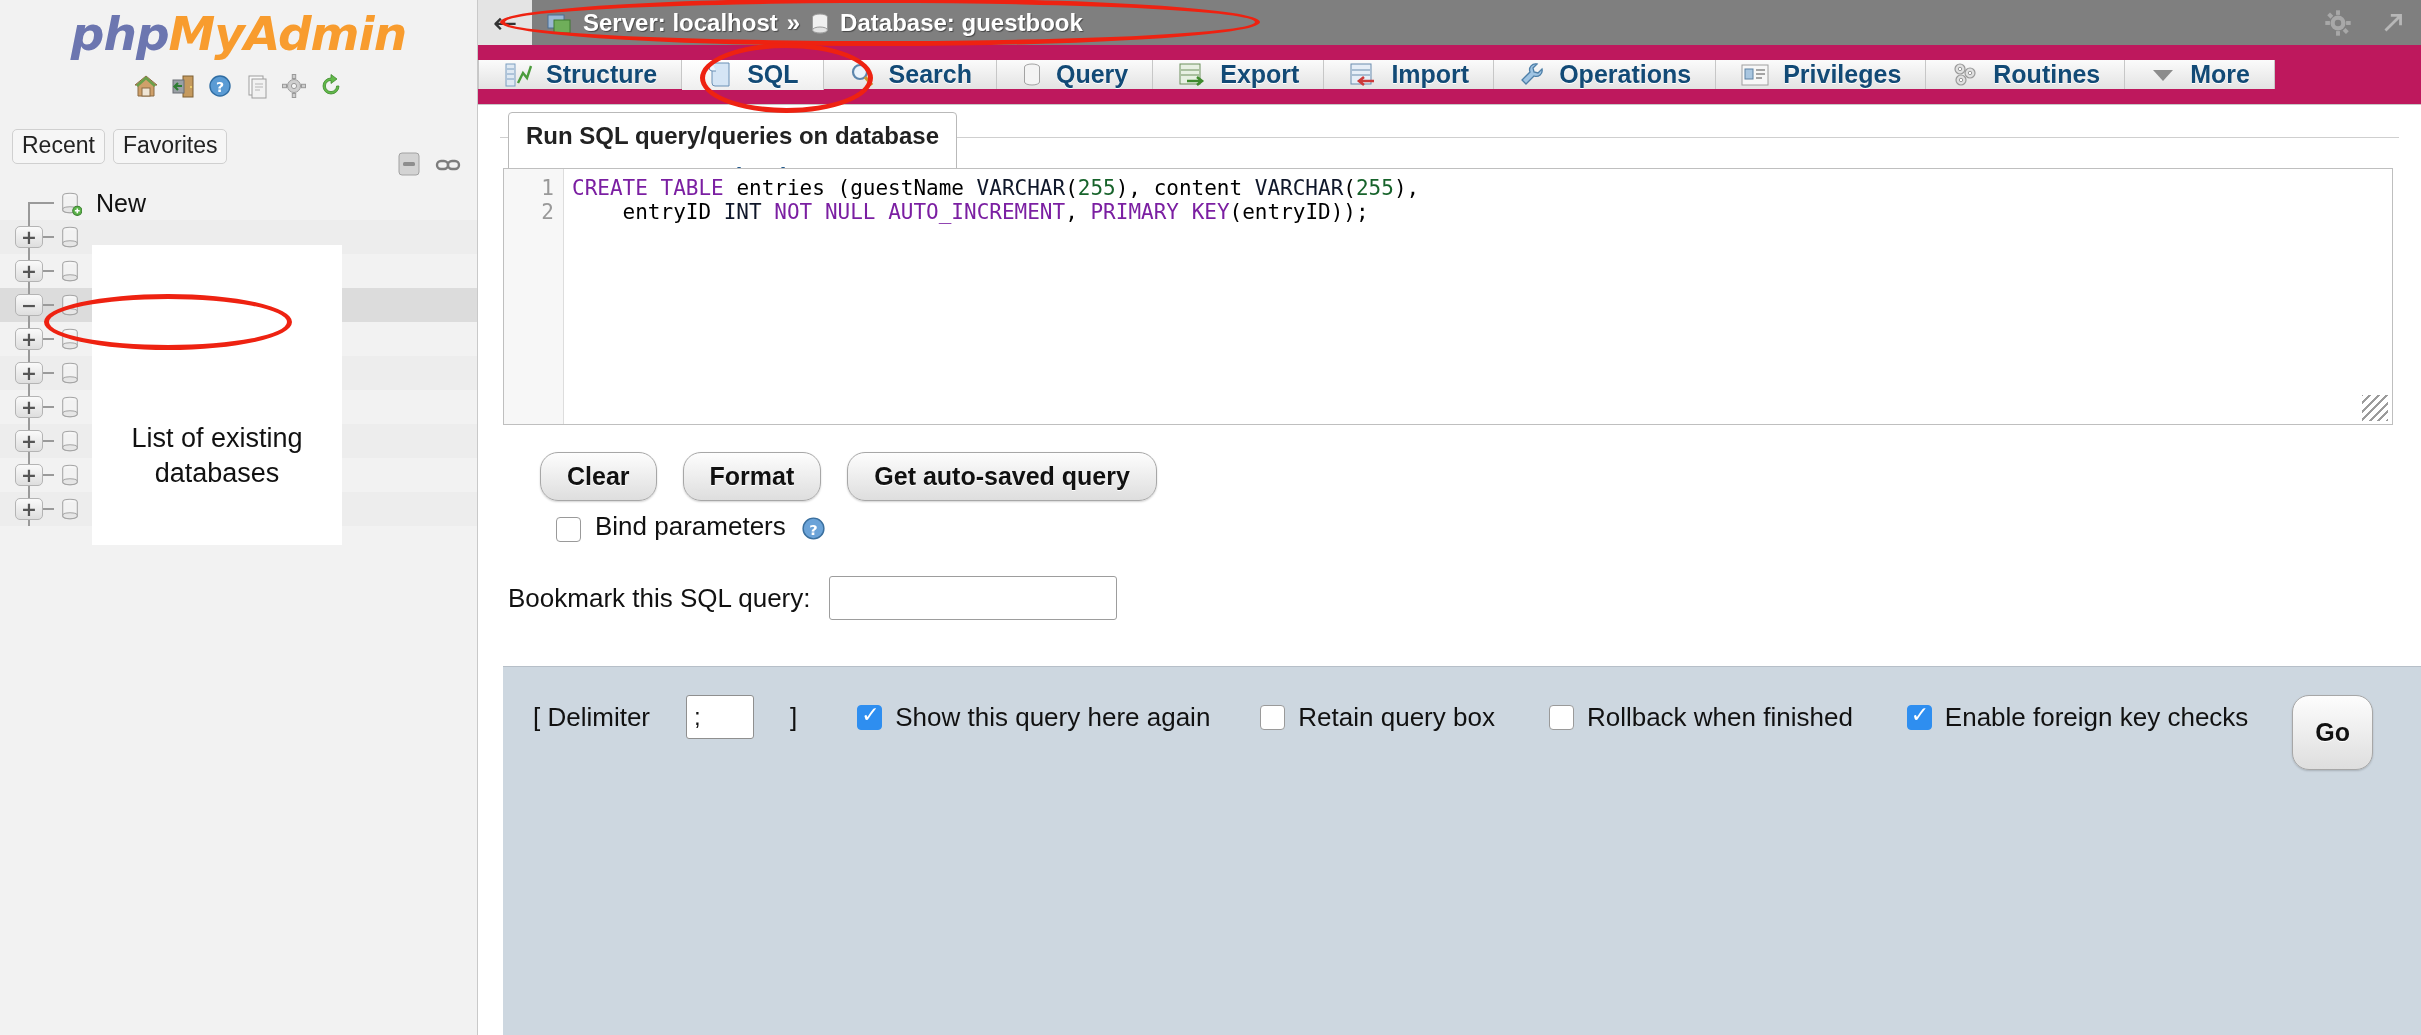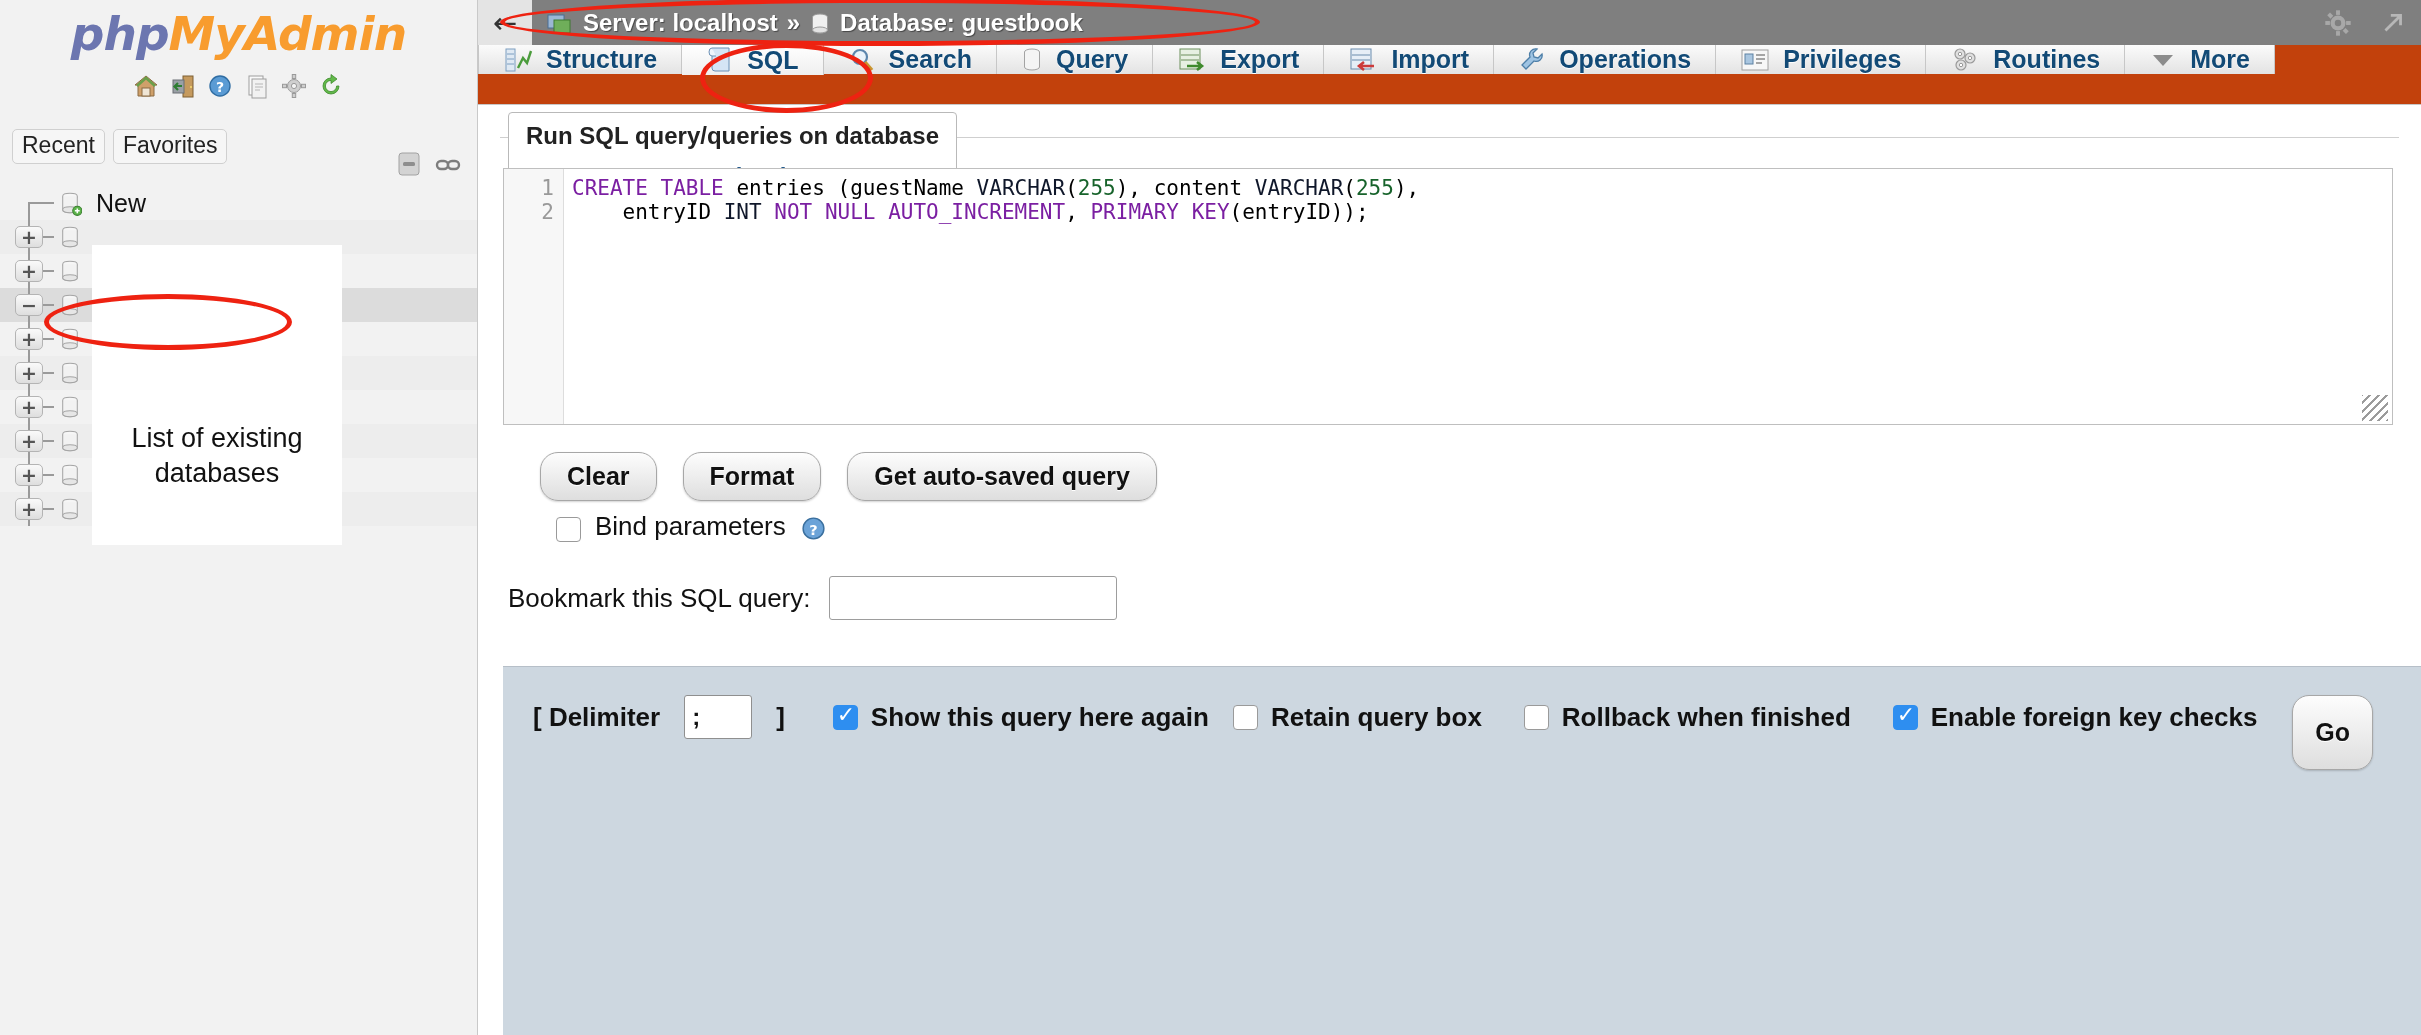--- a/index.html
+++ b/index.html
@@ -108,22 +108,22 @@
     text-shadow: 1px 1px 1px rgba(0,0,0,.45);
     font-family: "Liberation Sans", sans-serif;
   }
   #topbar-right {
     position: absolute; right: 14px; top: 0; height: 45px;
     display: flex; align-items: center; gap: 26px;
   }
 
   
   #tabs {
-    display: flex; height: 60px; align-items: flex-start;
-    background: #c2410c;
+    display: flex; height: 60px; align-items: center;
+    background: #be185d;
     border-bottom: 1px solid #c7c7c7;
   }
   .tab {
     display: flex; align-items: center; gap: 13px;
     padding: 0 24px;
     background: linear-gradient(#fbfbfb,#e3e3e3);
     border-right: 1px solid #c7c7c7;
     color: #124a76; font-size: 25px; font-weight: bold;
     text-shadow: 0 1px 0 #fff;
     font-family: "Liberation Sans", sans-serif;
@@ -223,22 +223,21 @@
     width: 288px; height: 44px; background: #fff;
     border: 1px solid #9d9d9d; border-radius: 3px;
   }
 
   #footer {
     position: absolute; left: 25px; top: 560px; width: 1918px; height: 369px;
     background: #cdd7e0; border-top: 1px solid #b6bfc8;
   }
   #footer-inner {
     display: flex; align-items: center; height: 100px; padding: 10px 30px;
-    gap: 24px;
-    font-weight: bold;
+    gap: 36px;
   }
   #footer .lbl { font-size: 26px; color: #111; white-space: nowrap; }
   #delim-input {
     width: 68px; height: 44px; background: #fff; border: 1px solid #8f8f8f;
     border-radius: 3px; font-size: 24px; color: #111;
     display: flex; align-items: center; padding-left: 7px;
     font-family: "Liberation Sans", sans-serif;
   }
   .fck { display: flex; align-items: center; gap: 13px; }
   #go-btn {
@@ -599,21 +598,21 @@
       <div id="footer">
         <div id="footer-inner">
           <span class="lbl">[ Delimiter</span>
           <div id="delim-input">;</div>
           <span class="lbl">]</span>
 
           <div class="fck" style="margin-left:24px">
             <span class="cbox on"></span>
             <span class="lbl">Show this query here again</span>
           </div>
-          <div class="fck" style="margin-left:0">
+          <div class="fck" style="margin-left:14px">
             <span class="cbox"></span>
             <span class="lbl">Retain query box</span>
           </div>
           <div class="fck" style="margin-left:18px">
             <span class="cbox"></span>
             <span class="lbl">Rollback when finished</span>
           </div>
           <div class="fck" style="margin-left:18px">
             <span class="cbox on"></span>
             <span class="lbl">Enable foreign key checks</span>

